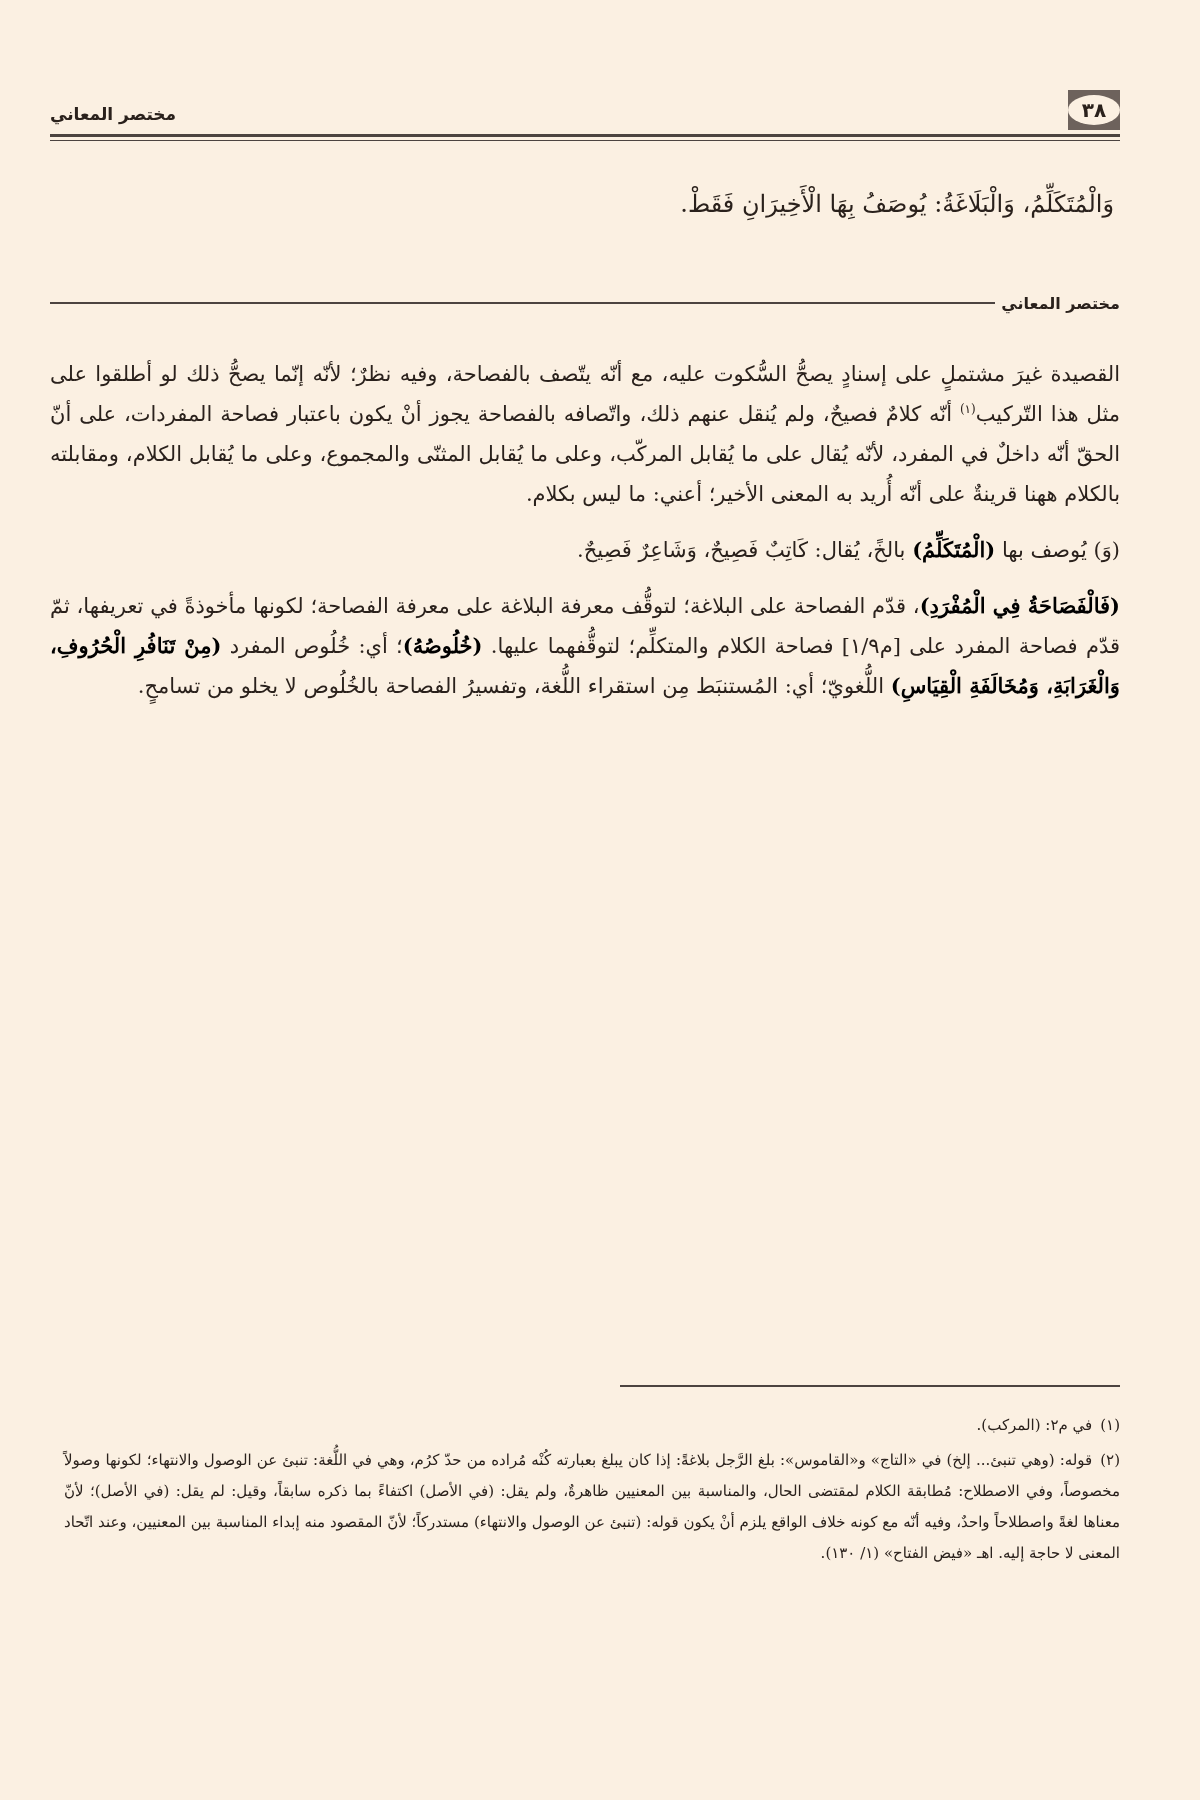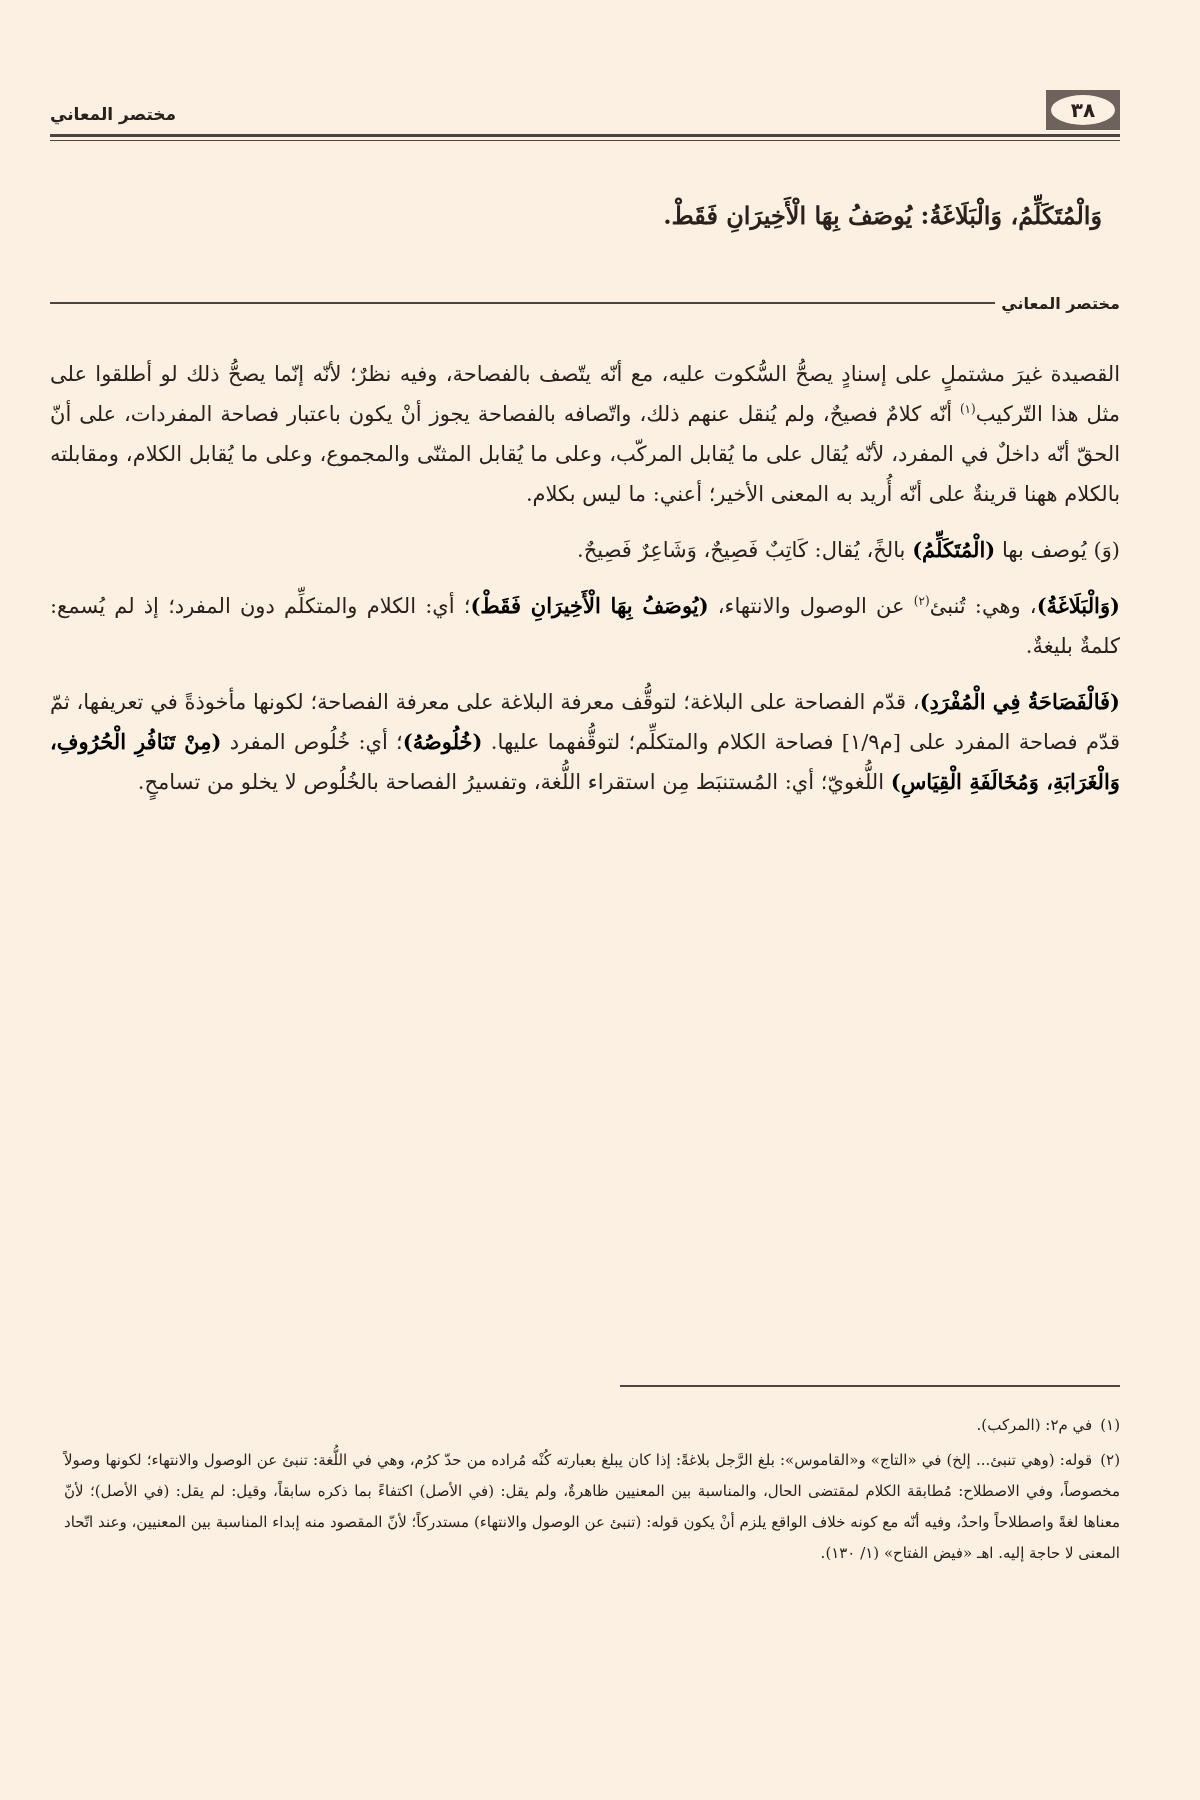--- a/index.html
+++ b/index.html
@@ -17,40 +17,40 @@
   .header {
     position: absolute; top: 90px; left: 0; right: 0; height: 45px;
   }
   .header-title {
     position: absolute; left: 0; top: 14px;
     font-family: "DejaVu Sans", sans-serif; font-weight: bold;
     font-size: 17px; color: #2a211c;
   }
   .page-num-box {
     position: absolute; right: 0; top: 0;
-    width: 74px; height: 40px;
+    width: 52px; height: 40px;
     background: #6d625c;
     display: flex; align-items: center; justify-content: center;
   }
   .page-num-oval {
     width: 64px; height: 30px; border-radius: 50%;
     background: #fbf0e2;
     display: flex; align-items: center; justify-content: center;
     font-family: "DejaVu Sans", sans-serif; font-weight: bold; font-size: 20px; color: #2a211c;
   }
   .header-rule {
     position: absolute; top: 134px; left: 0; right: 0;
     border-top: 3px solid #4c4440; height: 3px; border-bottom: 1px solid #4c4440;
   }
   .matn {
     position: absolute; top: 180px; left: 0; right: 0;
     font-size: 24px; line-height: 48px; text-align: right;
     padding-right: 6px;
   }
-  .matn p { margin: 12px; font-weight: bold; }
+  .matn p { margin: 0; }
   .sharh-label-row {
     position: absolute; top: 288px; left: 0; right: 0; height: 30px;
     display: flex; align-items: center;
   }
   .sharh-label {
     font-family: "DejaVu Sans", sans-serif; font-weight: bold; font-size: 16px;
     padding-left: 6px; white-space: nowrap;
   }
   .sharh-rule { flex: 1; border-top: 2px solid #4c4440; }
   .sharh {
@@ -94,23 +94,20 @@
   </div>
 
   <div class="sharh">
     <p>
       <span>القصيدة غيرَ مشتملٍ على إسنادٍ يصحُّ السُّكوت عليه، مع أنّه يتّصف بالفصاحة، وفيه نظرٌ؛ لأنّه إنّما يصحُّ ذلك لو أطلقوا على مثل هذا التّركيب</span><sup>(١)</sup><span> أنّه كلامٌ فصيحٌ، ولم يُنقل عنهم ذلك، واتّصافه بالفصاحة يجوز أنْ يكون باعتبار فصاحة المفردات، على أنّ الحقّ أنّه داخلٌ في المفرد، لأنّه يُقال على ما يُقابل المركّب، وعلى ما يُقابل المثنّى والمجموع، وعلى ما يُقابل الكلام، ومقابلته بالكلام ههنا قرينةٌ على أنّه أُريد به المعنى الأخير؛ أعني: ما ليس بكلام.</span>
     </p>
     <p>
       <span>(وَ) يُوصف بها </span><span class="red">(الْمُتَكَلِّمُ)</span><span> بالخً، يُقال: كَاتِبٌ فَصِيحٌ، وَشَاعِرٌ فَصِيحٌ.</span>
     </p>
     <p>
-      <span class="red">(وَالْبَلَاغَةُ)</span><span>، وهي: تُنبئ</span><sup>(٢)</sup><span> عن الوصول والانتهاء، </span><span class="red">(يُوصَفُ بِهَا الْأَخِيرَانِ فَقَطْ)</span><span>؛ أي: الكلام والمتكلِّم دون المفرد؛ إذ لم يُسمع: كلمةٌ بليغةٌ.</span>
-    </p>
-    <p>
       <span class="red">(فَالْفَصَاحَةُ فِي الْمُفْرَدِ)</span><span>، قدّم الفصاحة على البلاغة؛ لتوقُّف معرفة البلاغة على معرفة الفصاحة؛ لكونها مأخوذةً في تعريفها، ثمّ قدّم فصاحة المفرد على [م١/٩] فصاحة الكلام والمتكلِّم؛ لتوقُّفهما عليها. </span><span class="red">(خُلُوصُهُ)</span><span>؛ أي: خُلُوص المفرد </span><span class="red">(مِنْ تَنَافُرِ الْحُرُوفِ، وَالْغَرَابَةِ، وَمُخَالَفَةِ الْقِيَاسِ)</span><span> اللُّغويّ؛ أي: المُستنبَط مِن استقراء اللُّغة، وتفسيرُ الفصاحة بالخُلُوص لا يخلو من تسامحٍ.</span>
     </p>
   </div>
 
   <div class="fn-rule"></div>
 
   <div class="footnotes">
     <p>
       <span class="fn-num">(١)</span><span>في م٢: (المركب).</span>
     </p>

